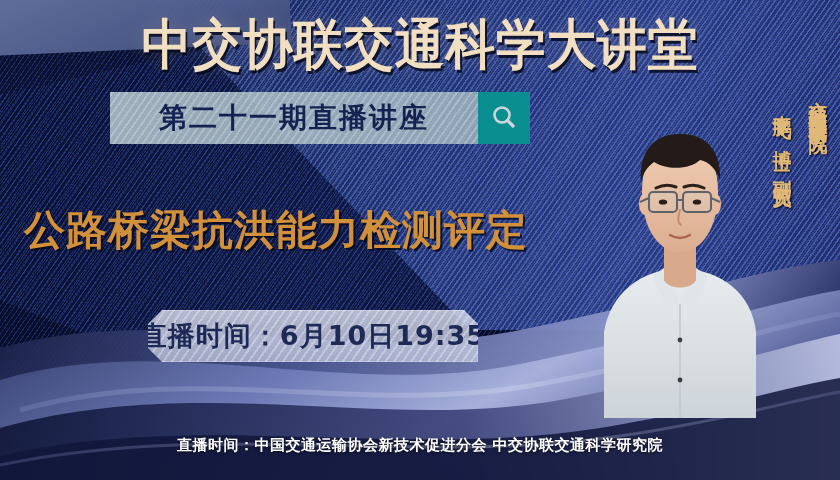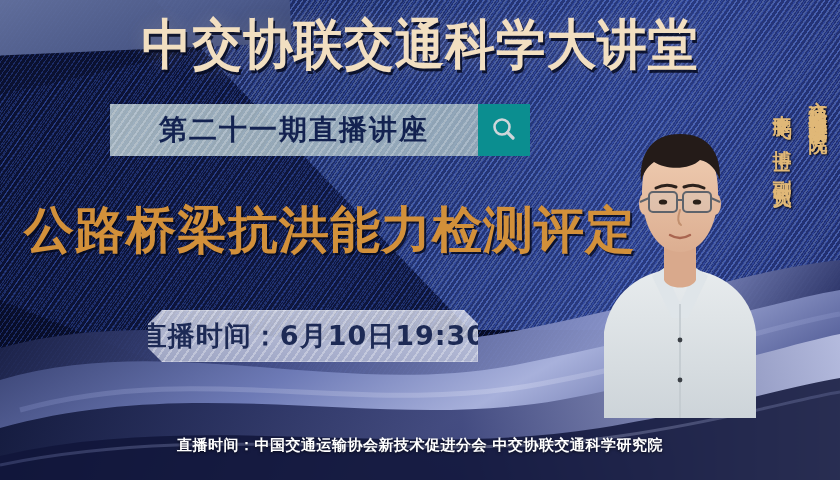--- a/index.html
+++ b/index.html
@@ -81,21 +81,21 @@
     letter-spacing:1px;
     color:#f2dfc1;
     font-family:"DejaVu Sans","Liberation Sans",sans-serif;
     transform:scaleX(0.92);
     text-shadow:2px 3px 0 rgba(6,10,32,.85), 0 0 18px rgba(255,230,190,.18);
     white-space:nowrap;
   }
 
   
   .subtitle-bar{
-    position:absolute;left:110px;top:104px;width:420px;height:52px;
+    position:absolute;left:110px;top:92px;width:420px;height:52px;
     display:flex;align-items:stretch;
   }
   .subtitle-bar .fill{
     flex:1;
     background:linear-gradient(100deg,rgba(176,194,203,.88) 0%, rgba(155,176,188,.88) 100%);
     display:flex;align-items:center;justify-content:center;
     position:relative;overflow:hidden;
   }
   .subtitle-bar .fill::after{
     content:"";position:absolute;inset:0;
@@ -110,21 +110,21 @@
   }
   .search-box{
     width:52px;background:#0b8e90;
     display:flex;align-items:center;justify-content:center;
   }
   .search-box svg{display:block;}
 
   
   .lecture-title{
     position:absolute;left:24px;top:204px;
-    font-size:50px;line-height:52px;font-weight:bold;
+    font-size:41px;line-height:52px;font-weight:bold;
     color:#d2903a;letter-spacing:1px;white-space:nowrap;
     text-shadow:2px 2px 0 rgba(4,8,26,.8);
   }
 
   
   .time-pill{
     position:absolute;left:148px;top:310px;width:330px;height:52px;
     background:linear-gradient(180deg,rgba(215,219,236,.82) 0%, rgba(186,192,216,.80) 100%);
     clip-path:polygon(14px 0, 316px 0, 330px 14px, 330px 52px, 316px 52px, 14px 52px, 0 38px, 0 14px);
     display:flex;align-items:center;justify-content:center;
@@ -231,21 +231,21 @@
       <svg width="30" height="30" viewBox="0 0 30 30">
         <circle cx="13" cy="12" r="7.5" fill="none" stroke="#cfd6da" stroke-width="2.6"></circle>
         <line x1="18.4" y1="17.4" x2="24" y2="23" stroke="#cfd6da" stroke-width="3.2" stroke-linecap="round"></line>
       </svg>
     </div>
   </div>
 
   <div class="lecture-title">公路桥梁抗洪能力检测评定</div>
 
   <div class="time-pill">
-    <span class="time-text">直播时间：6月10日19:30</span>
+    <span class="time-text">直播时间：6月10日19:35</span>
   </div>
 
   <div class="portrait">
     <svg width="152" height="300" viewBox="0 0 152 300">
       <defs>
         <linearGradient id="shirt" x1="0" y1="0" x2="0" y2="1">
           <stop offset="0%" stop-color="#e8ecee"></stop>
           <stop offset="100%" stop-color="#cdd4d9"></stop>
         </linearGradient>
         <linearGradient id="skin" x1="0" y1="0" x2="0" y2="1">

